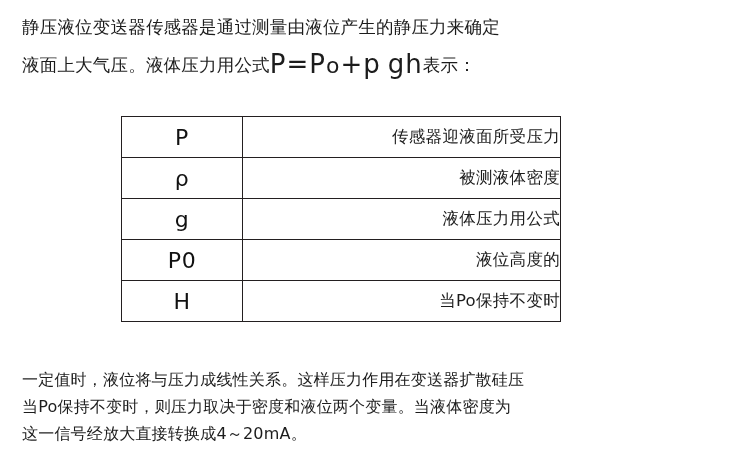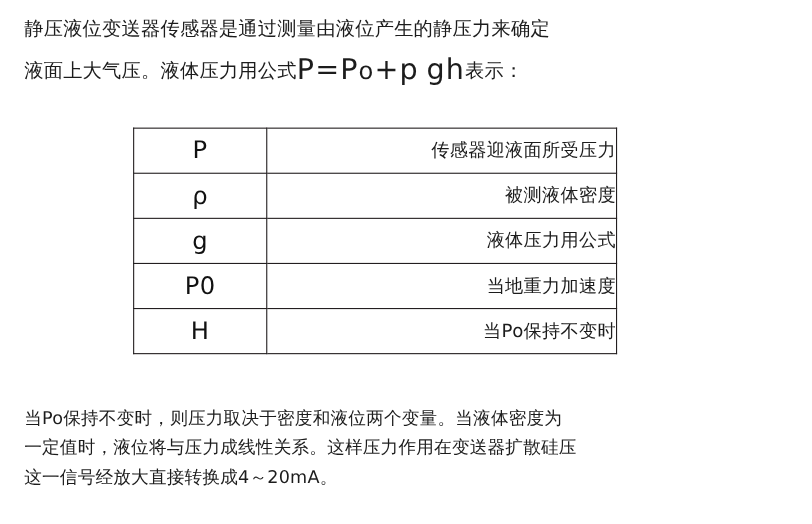--- a/index.html
+++ b/index.html
@@ -104,28 +104,28 @@
       <tr>
         <td class="sym">ρ</td>
         <td class="desc">被测液体密度</td>
       </tr>
       <tr>
         <td class="sym">g</td>
         <td class="desc">液体压力用公式</td>
       </tr>
       <tr>
         <td class="sym">P0</td>
-        <td class="desc">当地重力加速度</td>
+        <td class="desc">液位高度的</td>
       </tr>
       <tr>
         <td class="sym">H</td>
         <td class="desc">当Po保持不变时</td>
       </tr>
     </tbody>
   </table>
 
   <div class="outro">
+    <p>一定值时，液位将与压力成线性关系。这样压力作用在变送器扩散硅压</p>
     <p>当Po保持不变时，则压力取决于密度和液位两个变量。当液体密度为</p>
-    <p>一定值时，液位将与压力成线性关系。这样压力作用在变送器扩散硅压</p>
     <p>这一信号经放大直接转换成4～20mA。</p>
   </div>
 
 </div>
 
 </body></html>

